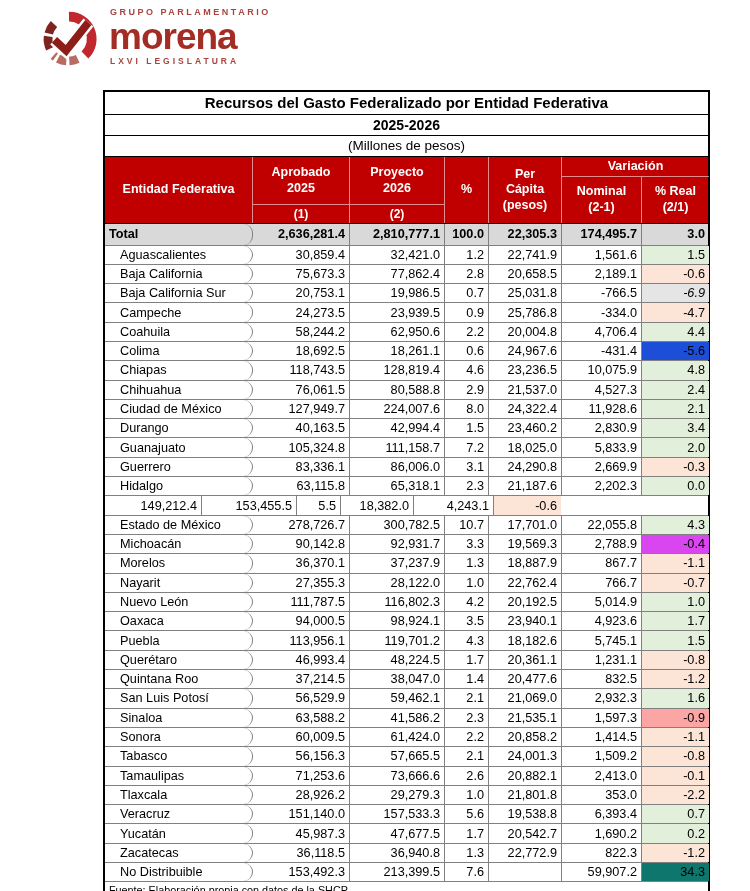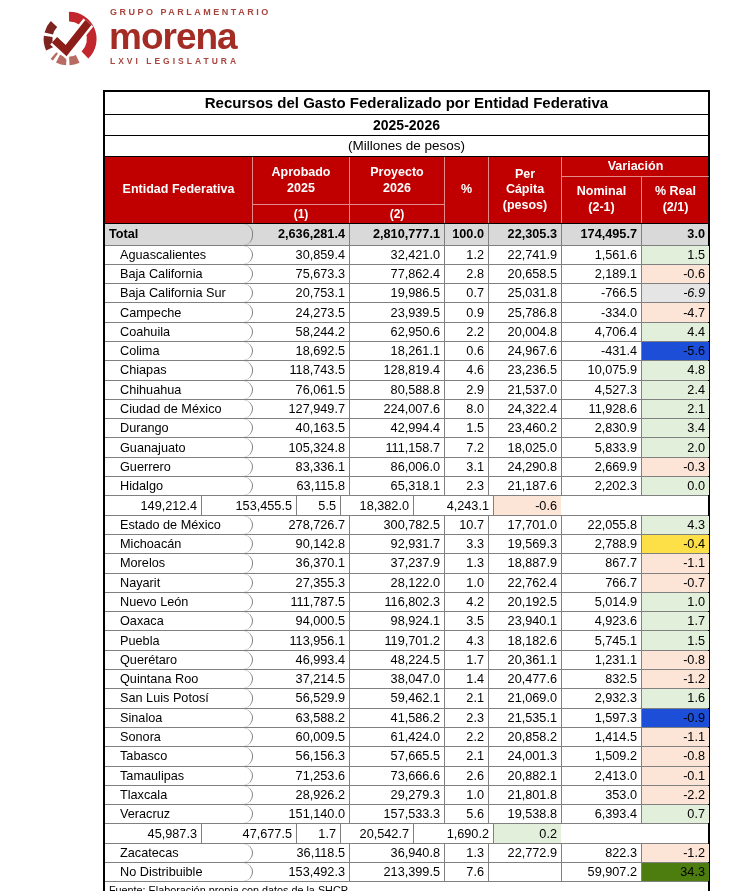--- a/index.html
+++ b/index.html
@@ -250,21 +250,21 @@
           <div class="td c5 tnum">22,055.8</div>
           <div class="td c6 tnum" style="background: rgb(226, 239, 218);">4.3</div>
         </div>
         <div class="trow">
           <div class="td c0 tname">Michoacán</div>
           <div class="td c1 tnum">90,142.8</div>
           <div class="td c2 tnum">92,931.7</div>
           <div class="td c3 tnum">3.3</div>
           <div class="td c4 tnum">19,569.3</div>
           <div class="td c5 tnum">2,788.9</div>
-          <div class="td c6 tnum" style="background: #fde047;">-0.4</div>
+          <div class="td c6 tnum" style="background: #d946ef;">-0.4</div>
         </div>
         <div class="trow">
           <div class="td c0 tname">Morelos</div>
           <div class="td c1 tnum">36,370.1</div>
           <div class="td c2 tnum">37,237.9</div>
           <div class="td c3 tnum">1.3</div>
           <div class="td c4 tnum">18,887.9</div>
           <div class="td c5 tnum">867.7</div>
           <div class="td c6 tnum" style="background: rgb(252, 228, 214);">-1.1</div>
         </div>
@@ -331,21 +331,21 @@
           <div class="td c5 tnum">2,932.3</div>
           <div class="td c6 tnum" style="background: rgb(226, 239, 218);">1.6</div>
         </div>
         <div class="trow">
           <div class="td c0 tname">Sinaloa</div>
           <div class="td c1 tnum">63,588.2</div>
           <div class="td c2 tnum">41,586.2</div>
           <div class="td c3 tnum">2.3</div>
           <div class="td c4 tnum">21,535.1</div>
           <div class="td c5 tnum">1,597.3</div>
-          <div class="td c6 tnum" style="background: #1d4ed8;">-0.9</div>
+          <div class="td c6 tnum" style="background: #fca5a5;">-0.9</div>
         </div>
         <div class="trow">
           <div class="td c0 tname">Sonora</div>
           <div class="td c1 tnum">60,009.5</div>
           <div class="td c2 tnum">61,424.0</div>
           <div class="td c3 tnum">2.2</div>
           <div class="td c4 tnum">20,858.2</div>
           <div class="td c5 tnum">1,414.5</div>
           <div class="td c6 tnum" style="background: rgb(252, 228, 214);">-1.1</div>
         </div>
@@ -379,20 +379,21 @@
         <div class="trow">
           <div class="td c0 tname">Veracruz</div>
           <div class="td c1 tnum">151,140.0</div>
           <div class="td c2 tnum">157,533.3</div>
           <div class="td c3 tnum">5.6</div>
           <div class="td c4 tnum">19,538.8</div>
           <div class="td c5 tnum">6,393.4</div>
           <div class="td c6 tnum" style="background: rgb(226, 239, 218);">0.7</div>
         </div>
         <div class="trow">
+          <div class="td c0 tname">Yucatán</div>
           <div class="td c1 tnum">45,987.3</div>
           <div class="td c2 tnum">47,677.5</div>
           <div class="td c3 tnum">1.7</div>
           <div class="td c4 tnum">20,542.7</div>
           <div class="td c5 tnum">1,690.2</div>
           <div class="td c6 tnum" style="background: rgb(226, 239, 218);">0.2</div>
         </div>
         <div class="trow">
           <div class="td c0 tname">Zacatecas</div>
           <div class="td c1 tnum">36,118.5</div>
@@ -402,19 +403,19 @@
           <div class="td c5 tnum">822.3</div>
           <div class="td c6 tnum" style="background: rgb(252, 228, 214);">-1.2</div>
         </div>
         <div class="trow">
           <div class="td c0 tname">No Distribuible</div>
           <div class="td c1 tnum">153,492.3</div>
           <div class="td c2 tnum">213,399.5</div>
           <div class="td c3 tnum">7.6</div>
           <div class="td c4 tnum"></div>
           <div class="td c5 tnum">59,907.2</div>
-          <div class="td c6 tnum" style="background: #4d7c0f;">34.3</div>
+          <div class="td c6 tnum" style="background: #0f766e;">34.3</div>
         </div>
       </div>
 
     <div class="src">Fuente: Elaboración propia con datos de la SHCP.</div>
   </div>
 </div>
 
 </body></html>

